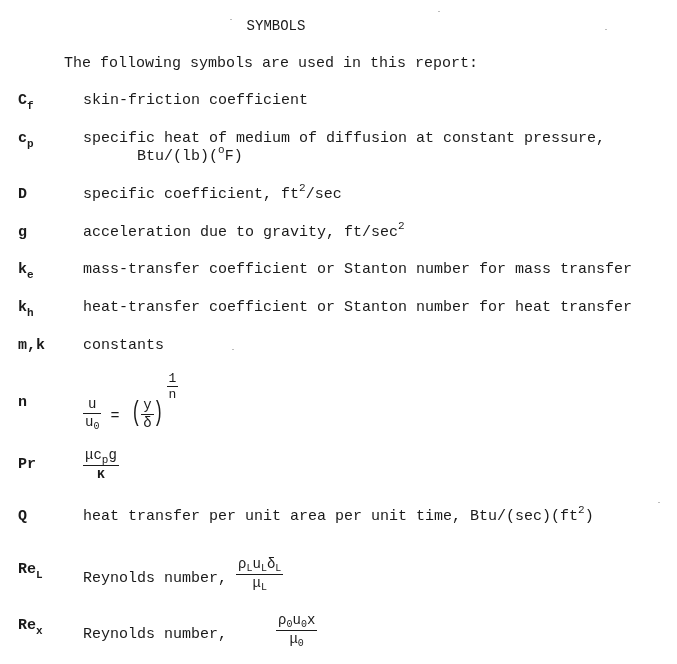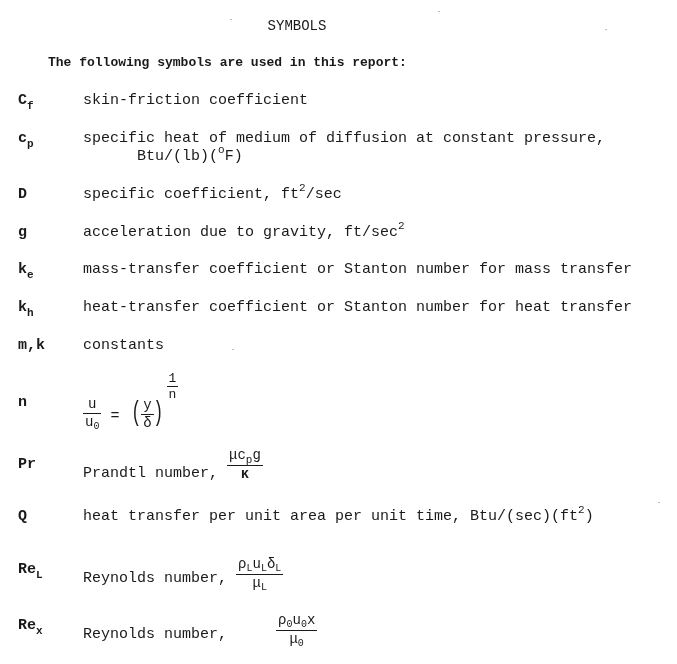--- a/index.html
+++ b/index.html
@@ -17,28 +17,26 @@
       font-size: 15px;
     }
     .title {
       position: absolute;
       left: 0;
       width: 552px;
       top: 18px;
       text-align: center;
       font-size: 14px;
       letter-spacing: 0px;
-      margin-left: 21px;
     }
     .intro {
       position: absolute;
-      left: 48px;
+      left: 64px;
       top: 55px;
-      font-size: 13px;
-      font-weight: bold;
+      font-size: 15px;
     }
     .row {
       position: absolute;
       left: 0;
       width: 677px;
     }
     .sym {
       position: absolute;
       left: 18px;
       font-size: 15px;
@@ -176,21 +174,20 @@
       </span><span class="paren">)</span><span class="frac exp">
         <span class="num">1</span>
         <span class="den">n</span>
       </span>
     </span>
   </div>
 
   <div class="row" style="top:456px;">
     <span class="sym">Pr</span>
     <span class="def">
-      <span>Prandtl number,</span>
       <span class="frac" style="top:-8px;">
         <span class="num"><span>μc</span><span class="sub" style="font-size:11px;top:4px;">p</span><span>g</span></span>
         <span class="den" style="font-weight:bold;">κ</span>
       </span>
     </span>
   </div>
 
   <div class="row" style="top:508px;">
     <span class="sym">Q</span>
     <span class="def"><span>heat transfer per unit area per unit time, Btu/(sec)(ft</span><span class="sup">2</span><span>)</span></span>

